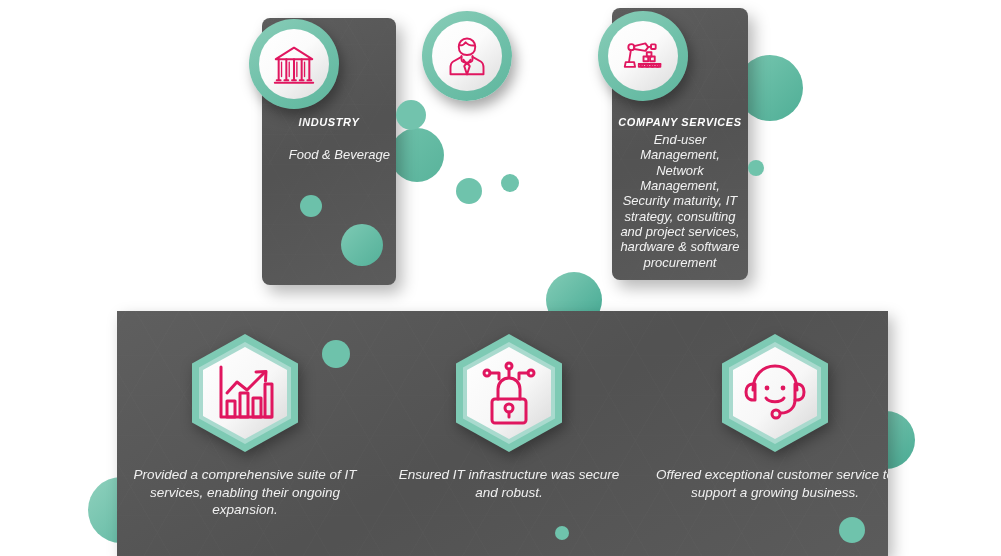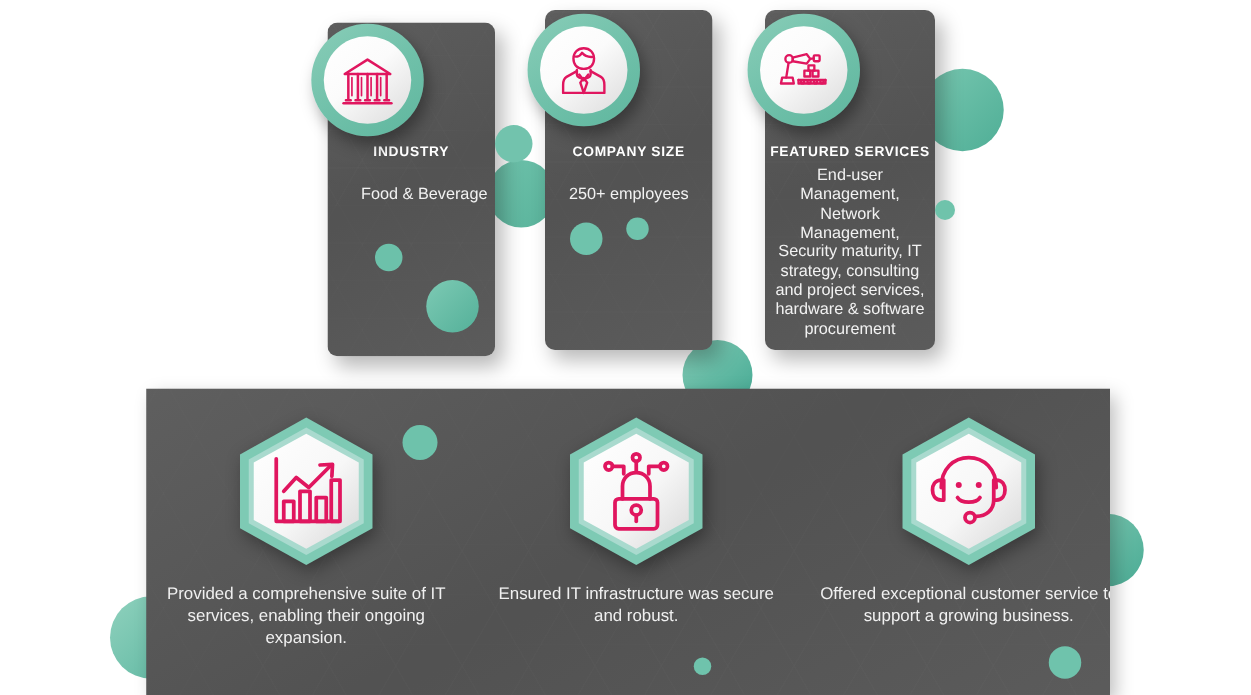--- a/index.html
+++ b/index.html
@@ -13,20 +13,21 @@
     position: relative;
     overflow: hidden;
     font-family: "Liberation Sans", sans-serif;
   }
 
   .stage {
     position: absolute;
     inset: 0;
     width: 826px;
     height: 556px;
+    font-style: italic;
   }
 
   
   .deco {
     position: absolute;
     border-radius: 50%;
     pointer-events: none;
   }
   .deco-1 { left: 396px; top: 100px;  width: 30px;  height: 30px;  background: #72c3ad; }
   .deco-2 { left: 390px; top: 128px;  width: 54px;  height: 54px;  background: linear-gradient(135deg,#6fc2ab,#59b39b); }
@@ -208,43 +209,39 @@
         <path d="M16 19 L16 38 M14 41 L18 41 M16 38 L16 41"></path>
         <path d="M24 19 L24 38 M22 41 L26 41 M24 38 L24 41"></path>
         <path d="M32 19 L32 38 M30 41 L34 41 M32 38 L32 41"></path>
         <path d="M40 19 L40 38 M38 41 L42 41 M40 38 L40 41"></path>
         <path d="M4 43.5 L44 43.5"></path>
         <path d="M11 22 L11 37 M19 22 L19 37 M27 22 L27 37 M35 22 L35 37" stroke-width="1.4"></path>
       </svg>
     </div>
   </div>
 
-  <div class="card card-2">
-    <div class="card-title">COMPANY SIZE</div>
-    <div class="card-body">250+ employees</div>
-  </div>
   <div class="deco deco-7"></div>
   <div class="deco deco-8"></div>
   <div class="deco deco-1"></div>
 
   <div class="badge badge-2">
     <div class="badge-inner">
       <svg class="icon-svg" width="44" height="44" viewBox="0 0 48 48" fill="none" stroke="#e0165f" stroke-width="2.1" stroke-linecap="round" stroke-linejoin="round">
         <path d="M24 5 C18.5 5 15 9 15 14 C15 19.5 18.5 23 24 23 C29.5 23 33 19.5 33 14 C33 9 29.5 5 24 5 Z"></path>
         <path d="M15.5 12 C18 13 21 11.5 22.5 9 C24.5 11.5 28 13 32.5 12.5"></path>
         <path d="M18 24 L18 28 C18 30 21 31.5 24 31.5 C27 31.5 30 30 30 28 L30 24"></path>
         <path d="M18 25 L9 30 C6.5 31.5 6 34 6 37 L6 44 L42 44 L42 37 C42 34 41.5 31.5 39 30 L30 25"></path>
         <path d="M24 31 L21 35 L24 44 L27 35 Z"></path>
         <path d="M20 28 L24 33 L28 28"></path>
       </svg>
     </div>
   </div>
 
   <div class="card card-3">
-    <div class="card-title">FEATURED SERVICES</div>
+    <div class="card-title">COMPANY SERVICES</div>
     <div class="card-body">End-user Management, Network Management, Security maturity, IT strategy, consulting and project services, hardware &amp; software procurement</div>
   </div>
   <div class="deco deco-4"></div>
 
   <div class="badge badge-3">
     <div class="badge-inner">
       <svg class="icon-svg" width="45" height="45" viewBox="0 0 48 48" fill="none" stroke="#e0165f" stroke-width="2" stroke-linecap="round" stroke-linejoin="round">
         <circle cx="11" cy="14" r="3.2"></circle>
         <path d="M14 13 L26 10 L29 14 L26 18 L14 16 Z"></path>
         <rect x="32" y="11" width="5" height="5" rx="0.8"></rect>

